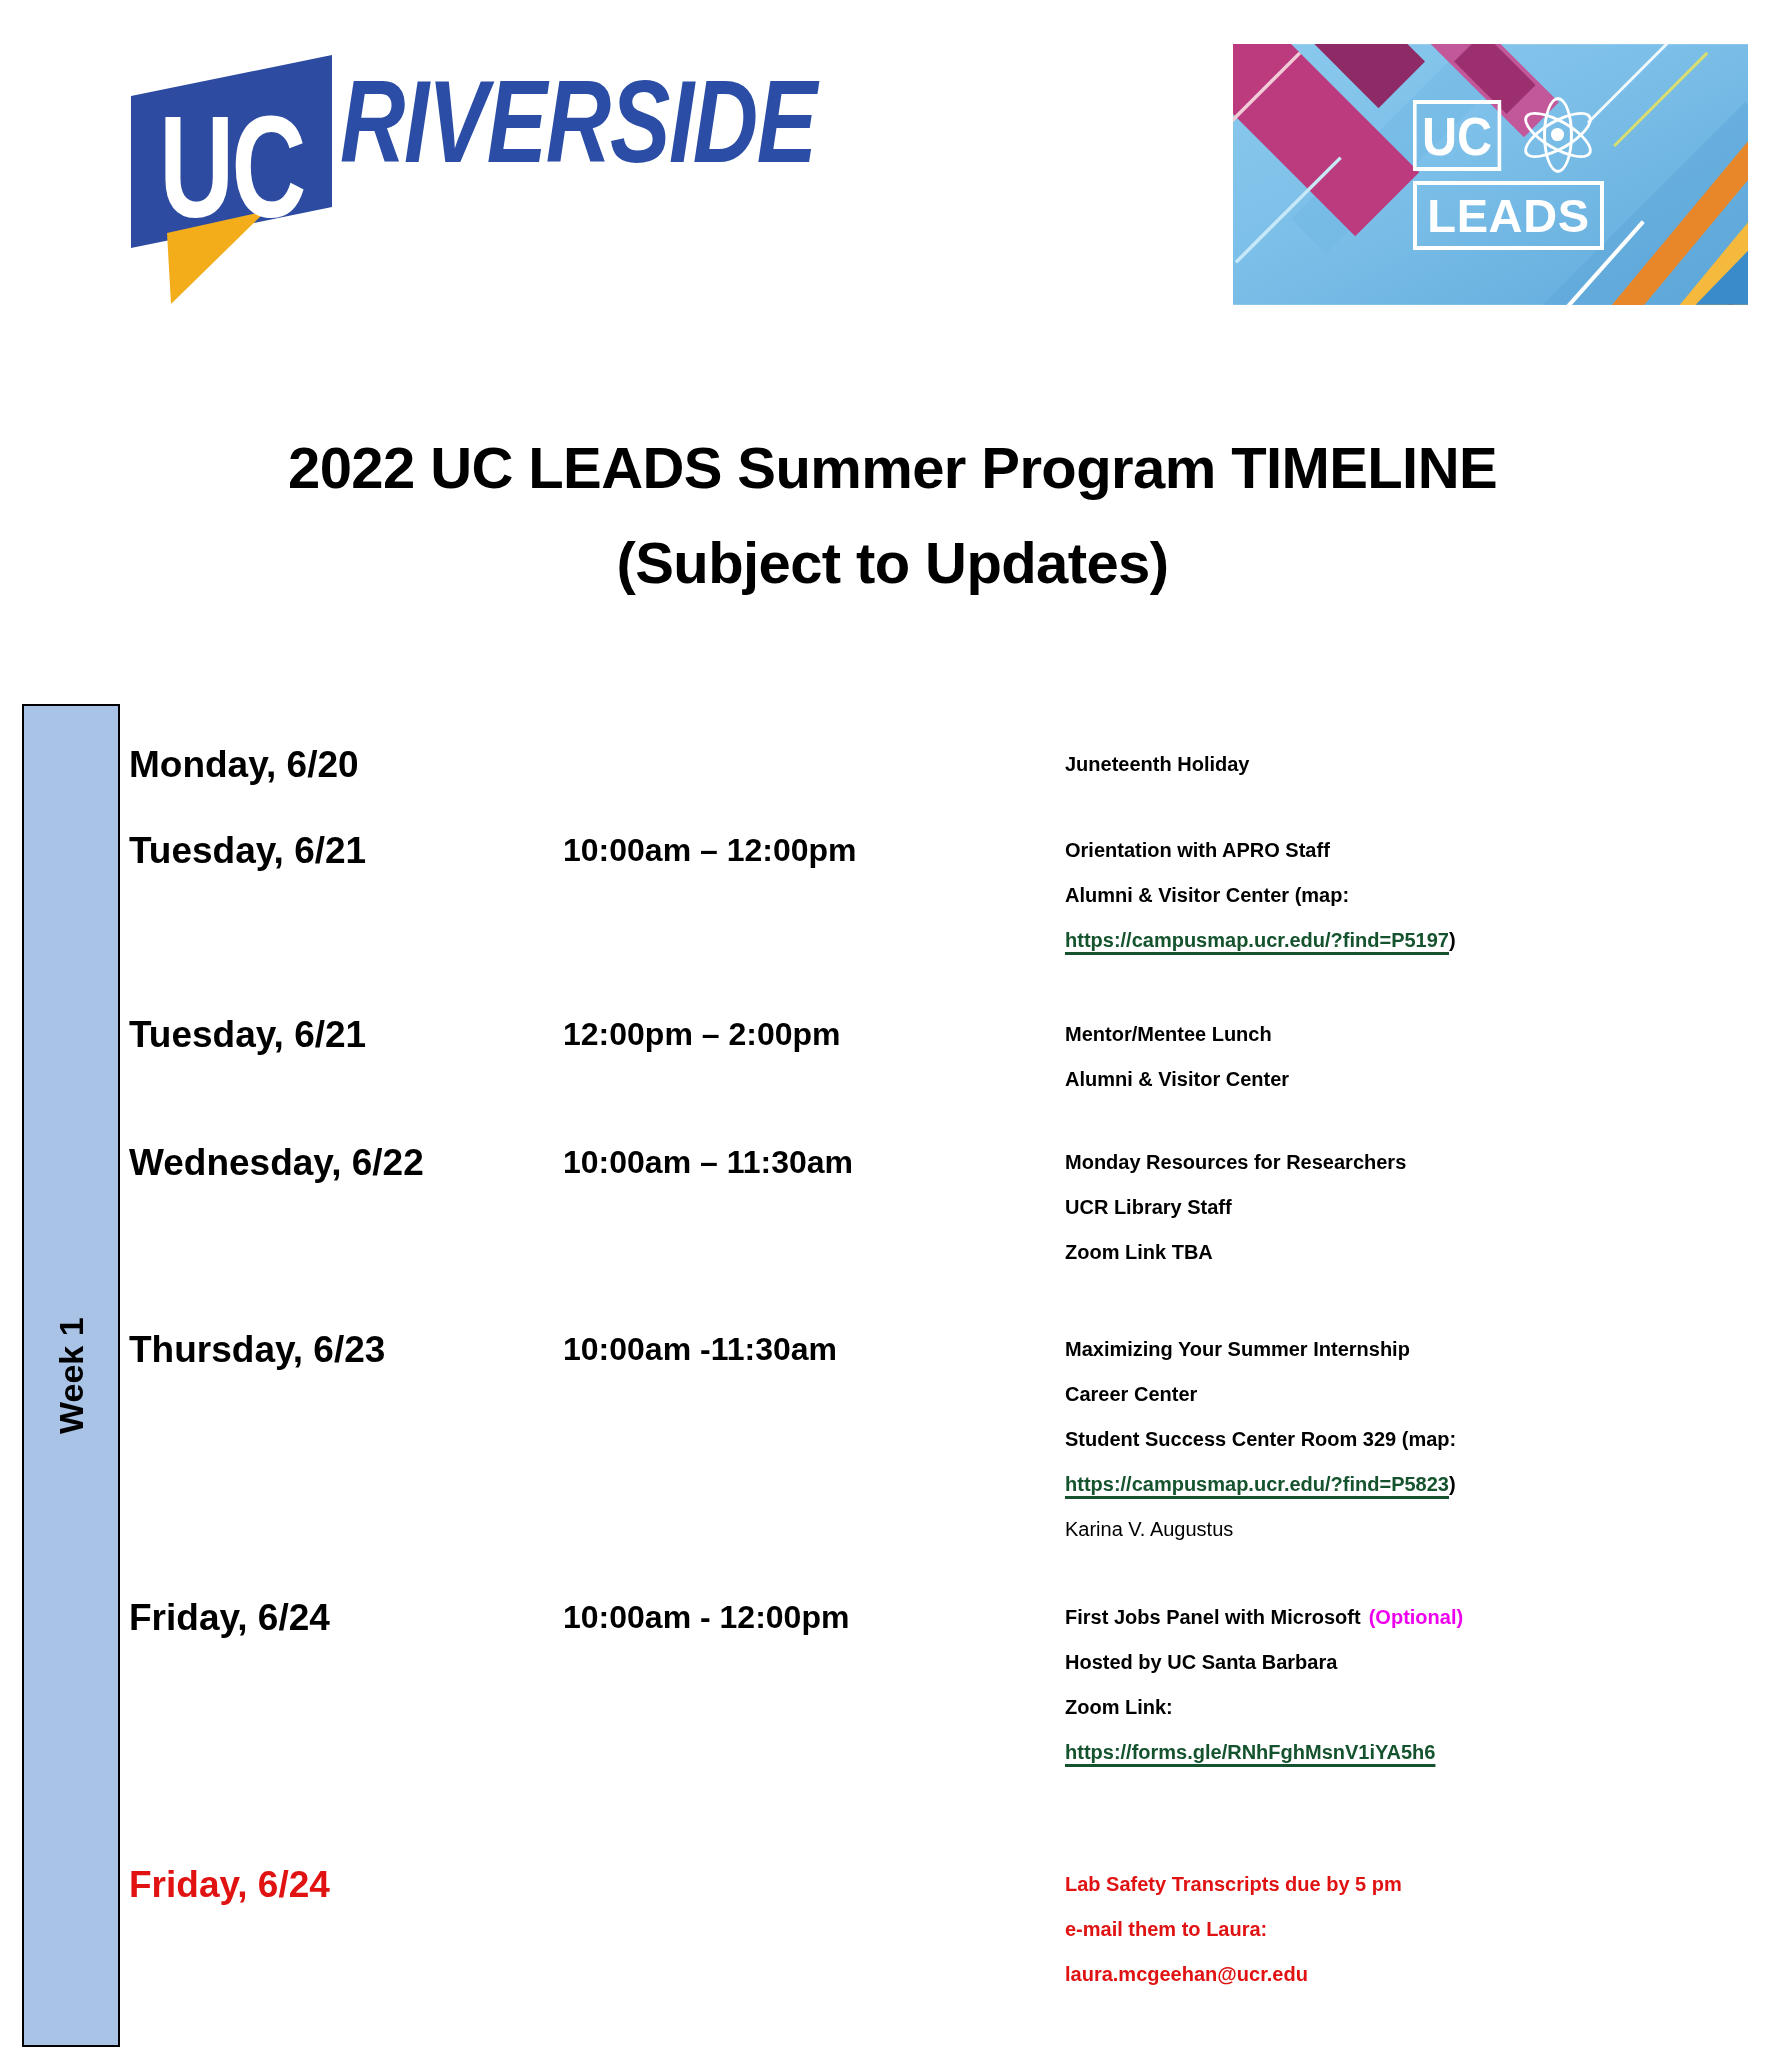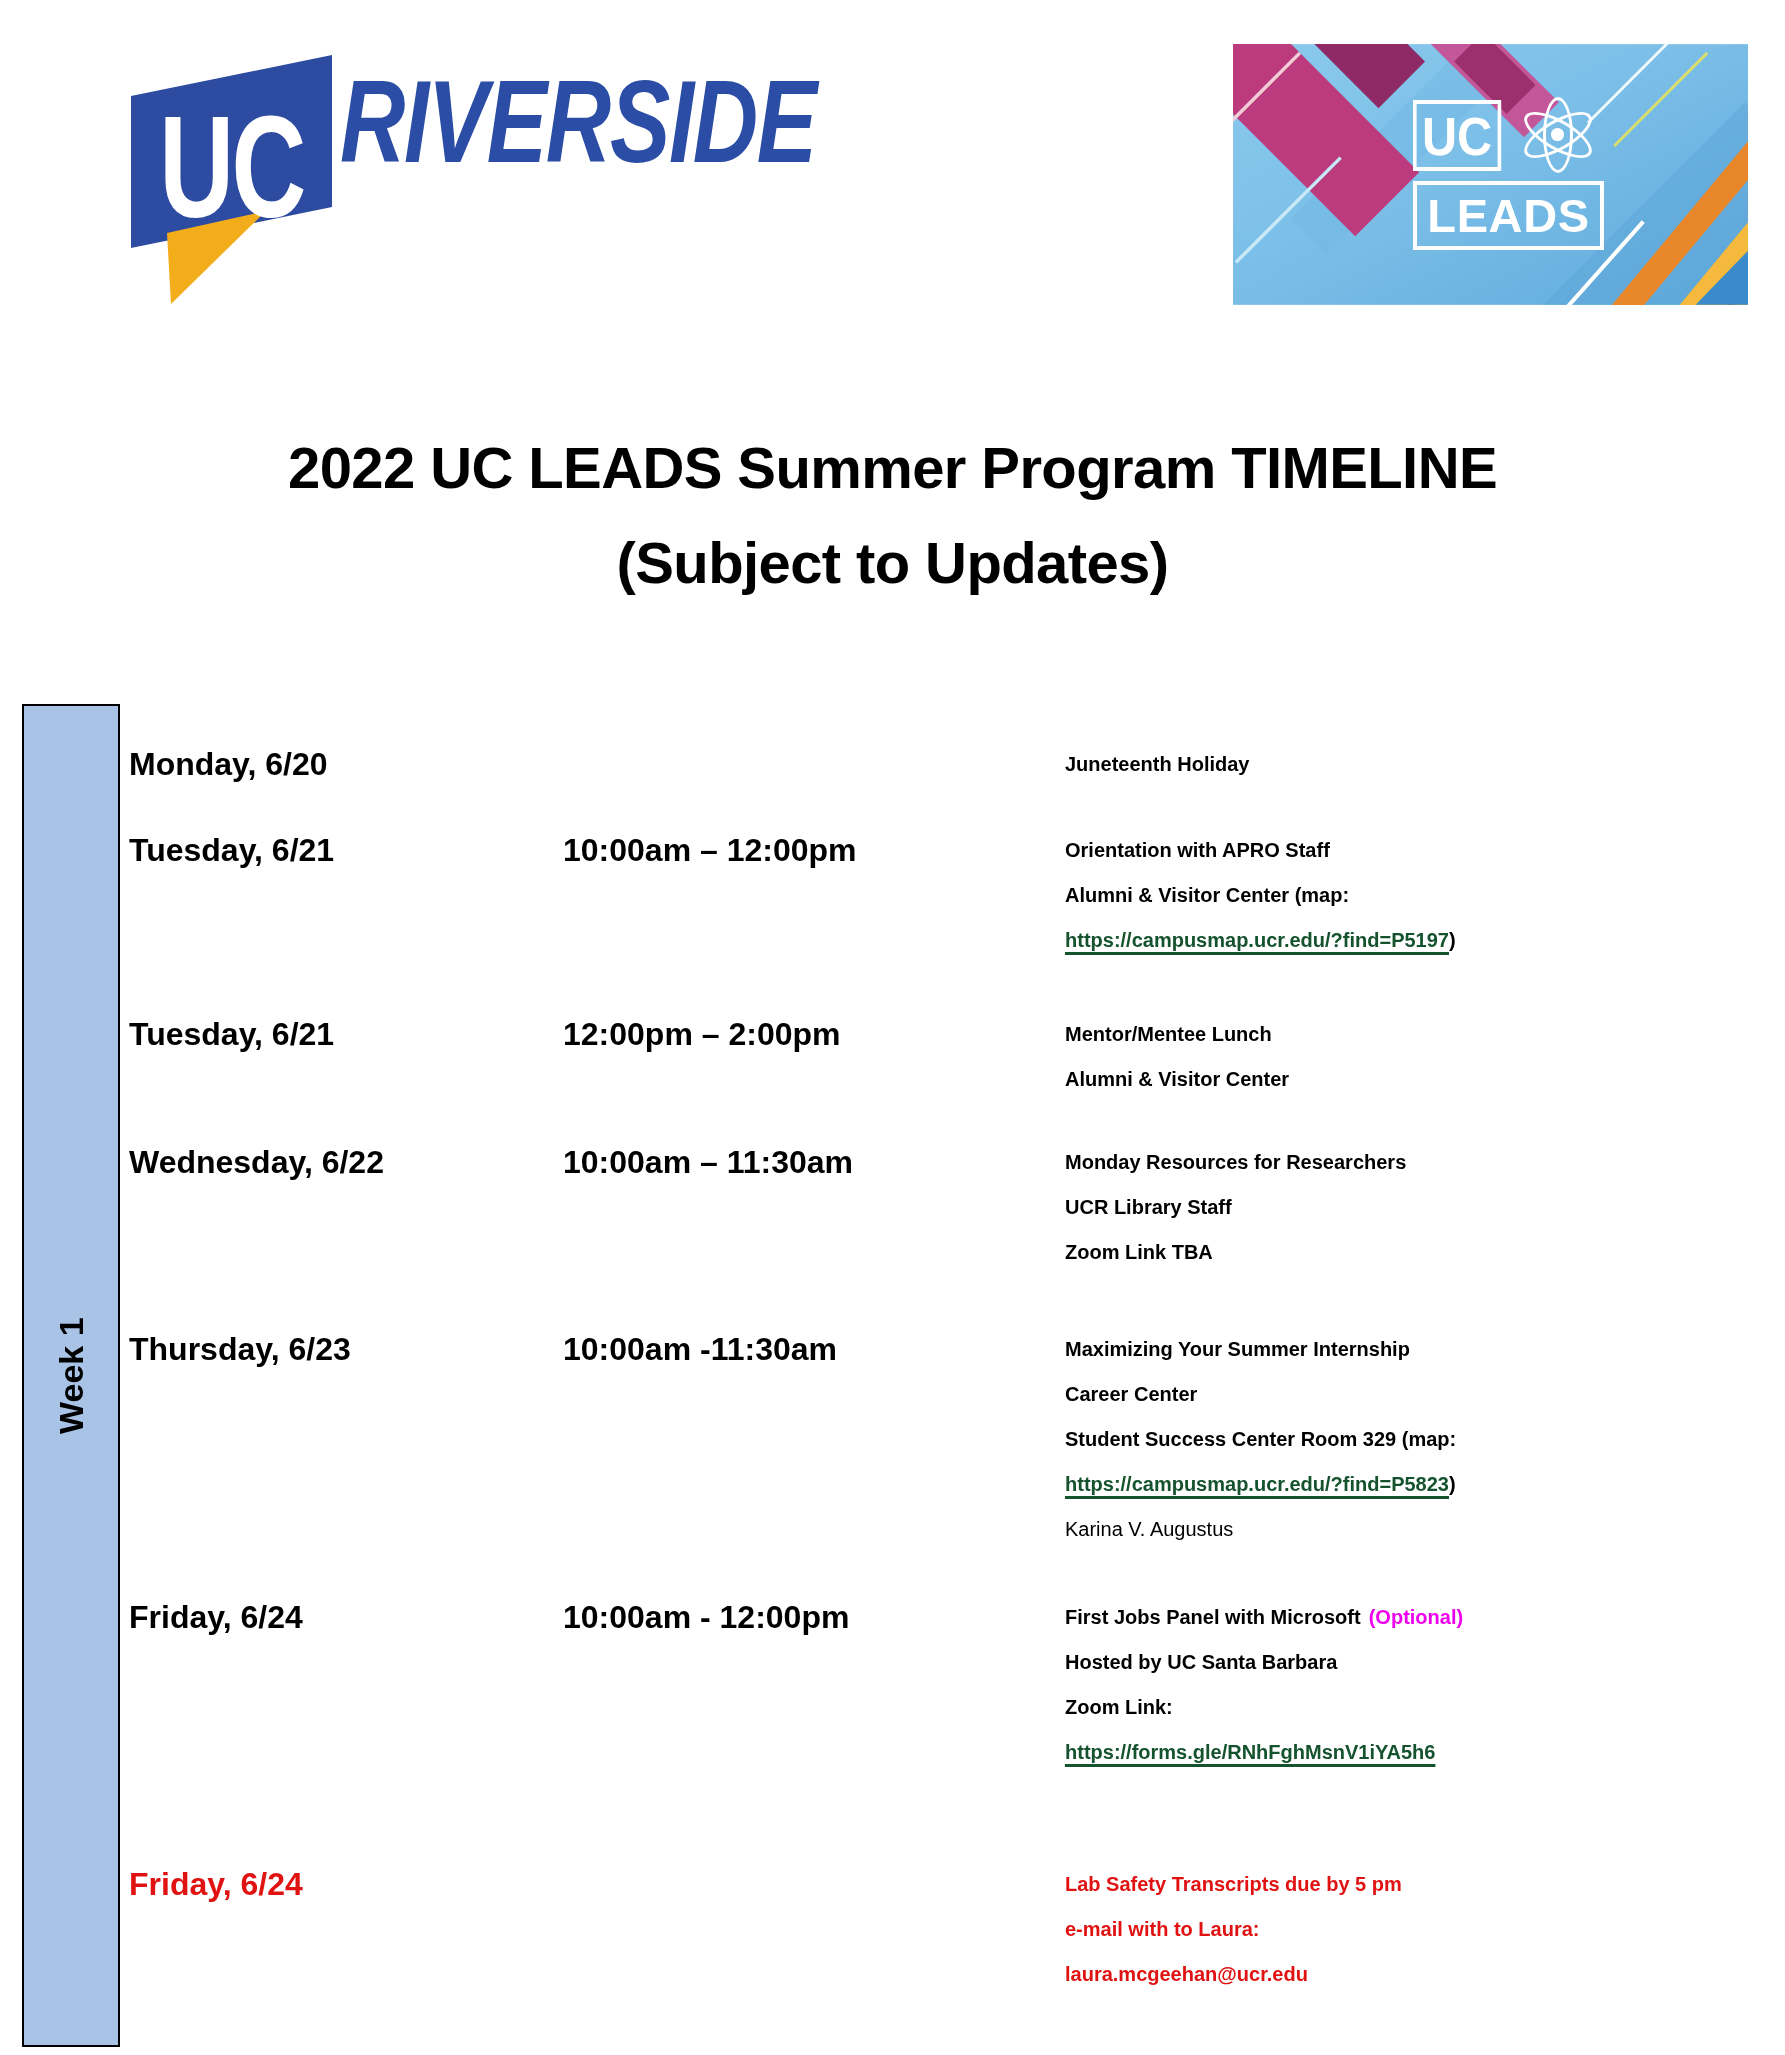--- a/index.html
+++ b/index.html
@@ -47,21 +47,21 @@
   
   #week-bar { left:22px; top:704px; width:98px; height:1343px;
               background:#a8c3e6; border:2.3px solid #000; }
   #week-label { position:absolute; left:0; top:0; width:100%; height:100%;
                 display:flex; align-items:center; justify-content:center;
                 writing-mode:vertical-rl; transform:rotate(180deg);
                 font-weight:bold; font-size:34px; color:#000; }
 
   
   .row  { position:absolute; left:0; width:1785px; }
-  .day  { position:absolute; left:129px;  top:0; font-size:32px; font-weight:bold;
+  .day  { position:absolute; left:129px;  top:0; font-size:37px; font-weight:bold;
           line-height:45px; white-space:nowrap; }
   .time { position:absolute; left:563px;  top:0; font-size:32px; font-weight:bold;
           line-height:45px; white-space:nowrap; }
   .desc { position:absolute; left:1065px; top:0; width:721px; }
   .dline { font-size:20px; font-weight:bold; line-height:45px; white-space:nowrap; }
   .dline.regular { font-weight:normal; }
   a.link { color:#14532d; font-weight:bold; text-decoration:underline;
            text-decoration-thickness:2.9px; text-underline-offset:4.7px; cursor:pointer; }
   .optional { color:#ee00ee; margin-left:8.1px; }
   .red, .red .day, .red .dline { color:#e01212; }
@@ -179,17 +179,17 @@
     <div class="dline">Hosted by UC Santa Barbara</div>
     <div class="dline">Zoom Link:</div>
     <div class="dline"><a class="link">https://forms.gle/RNhFghMsnV1iYA5h6</a></div>
   </div>
 </div>
 
 <div class="row red" style="top:1862px">
   <div class="day">Friday, 6/24</div>
   <div class="desc">
     <div class="dline">Lab Safety Transcripts due by 5 pm</div>
-    <div class="dline">e-mail with to Laura:</div>
+    <div class="dline">e-mail them to Laura:</div>
     <div class="dline">laura.mcgeehan@ucr.edu</div>
   </div>
 </div>
 
 
 </body></html>

